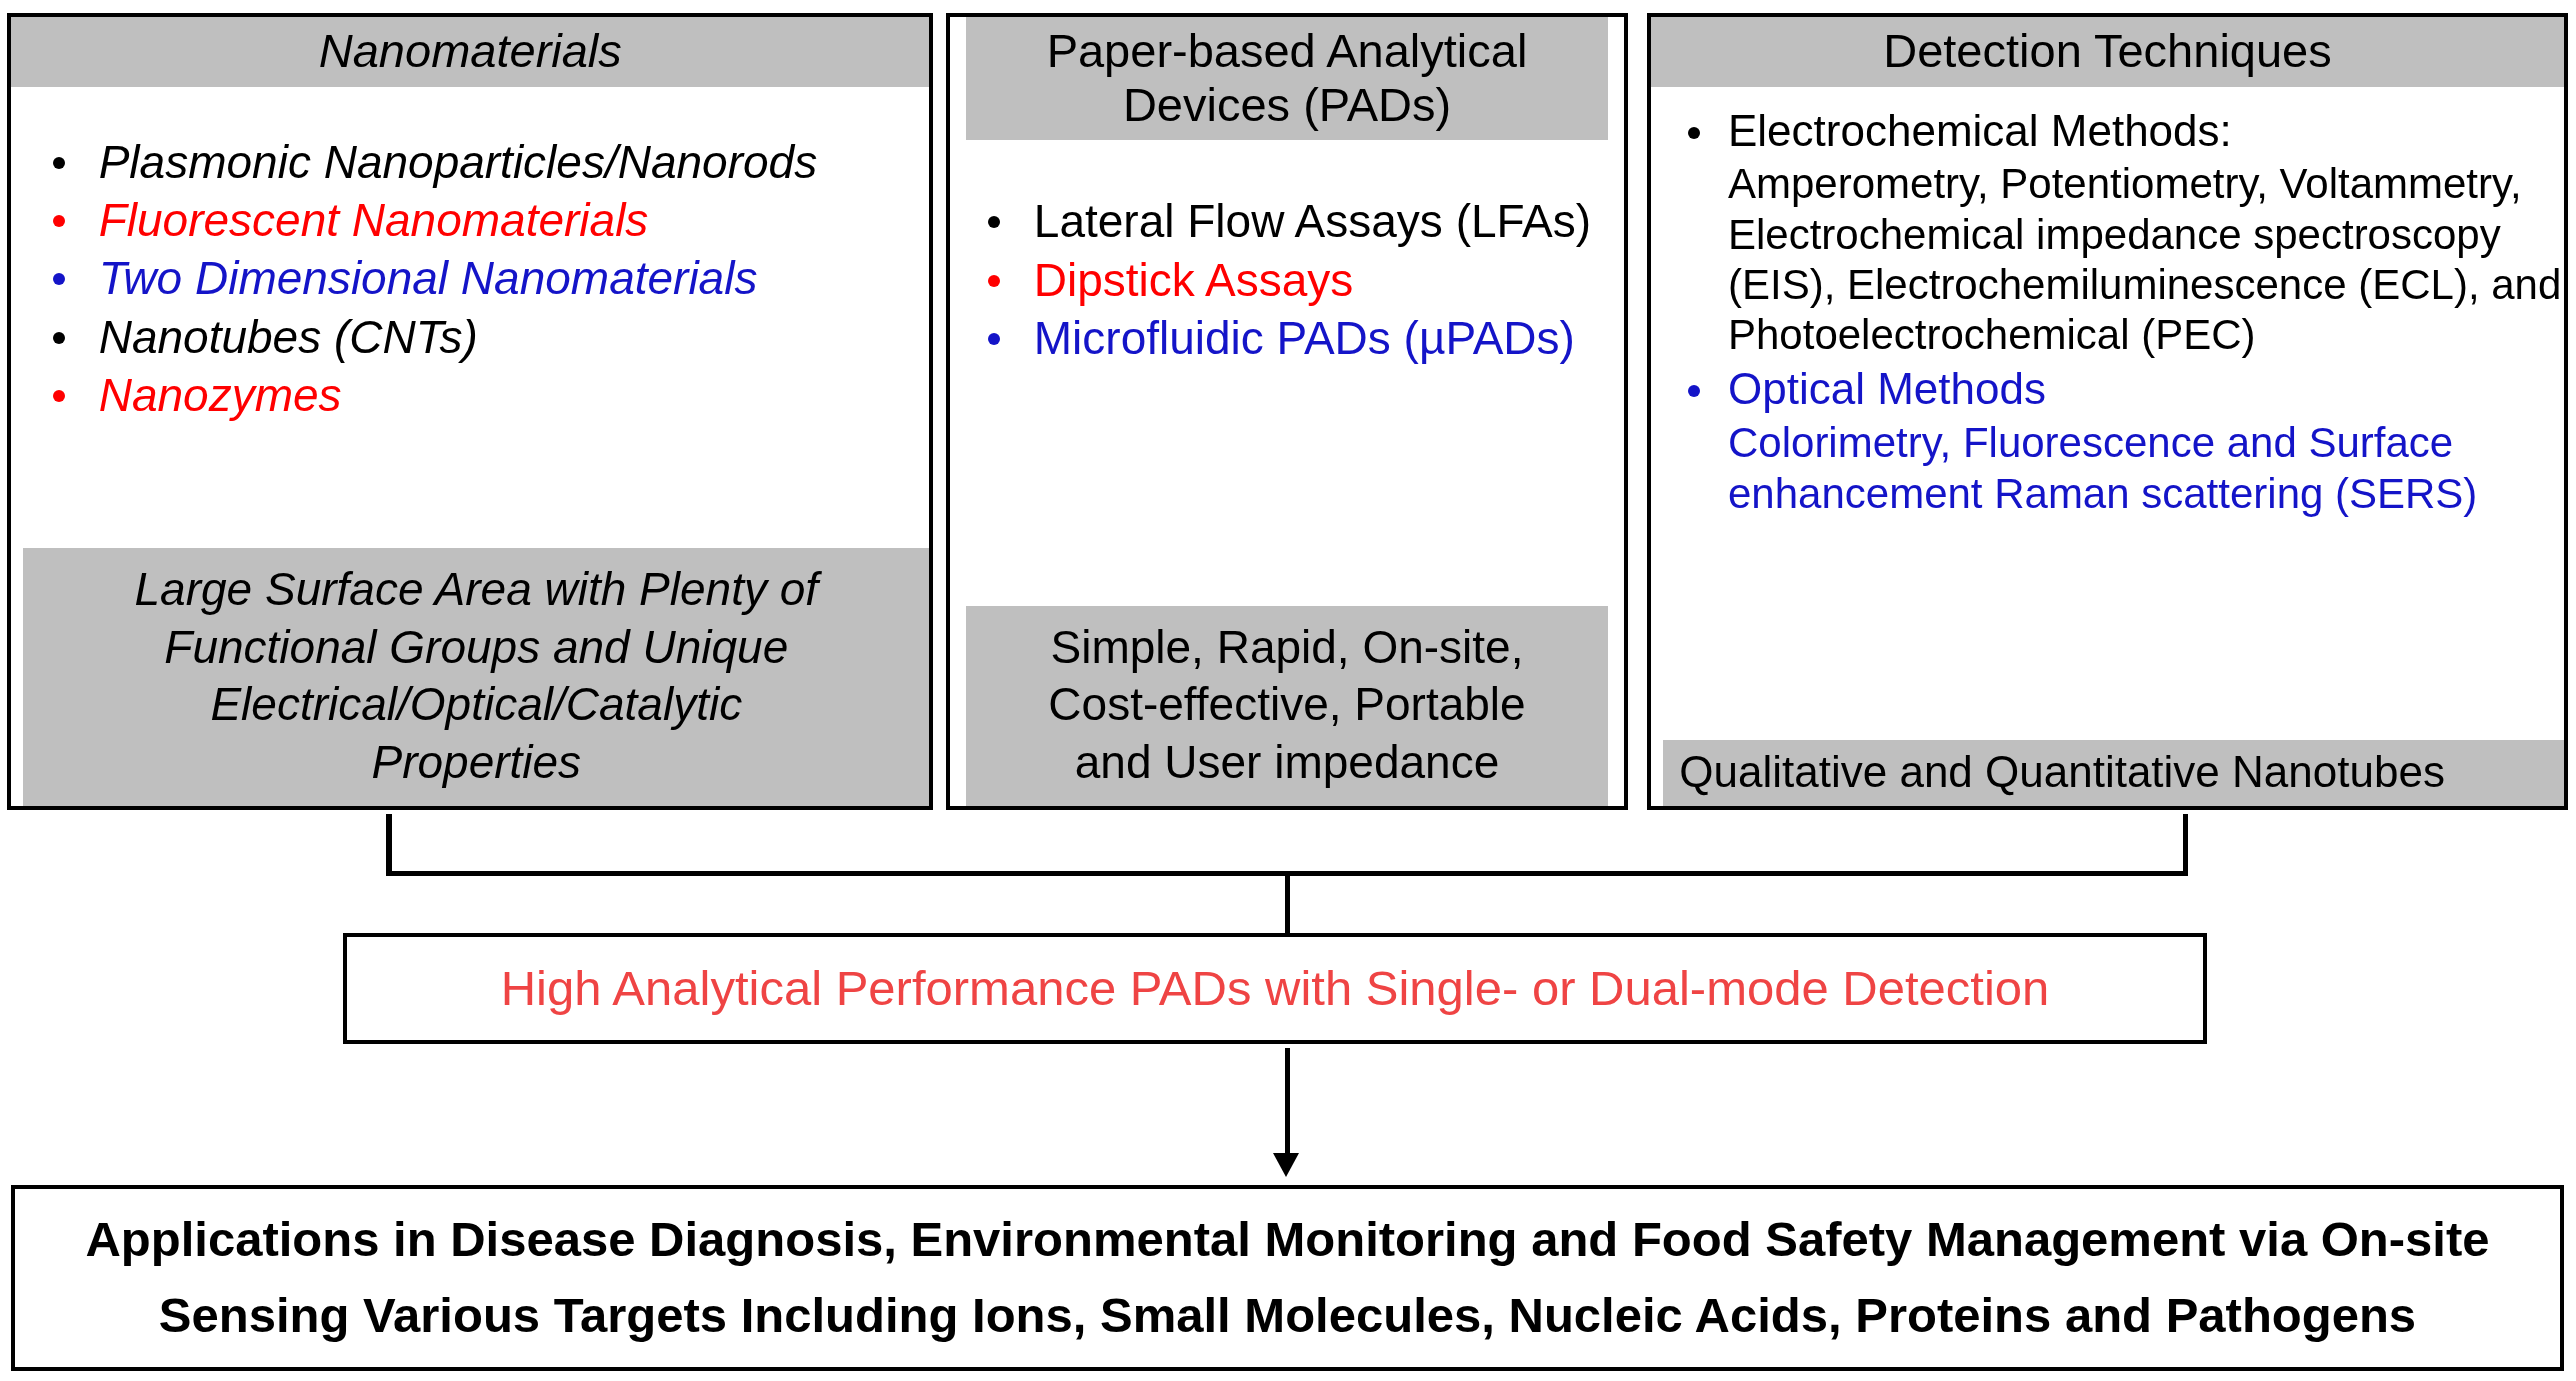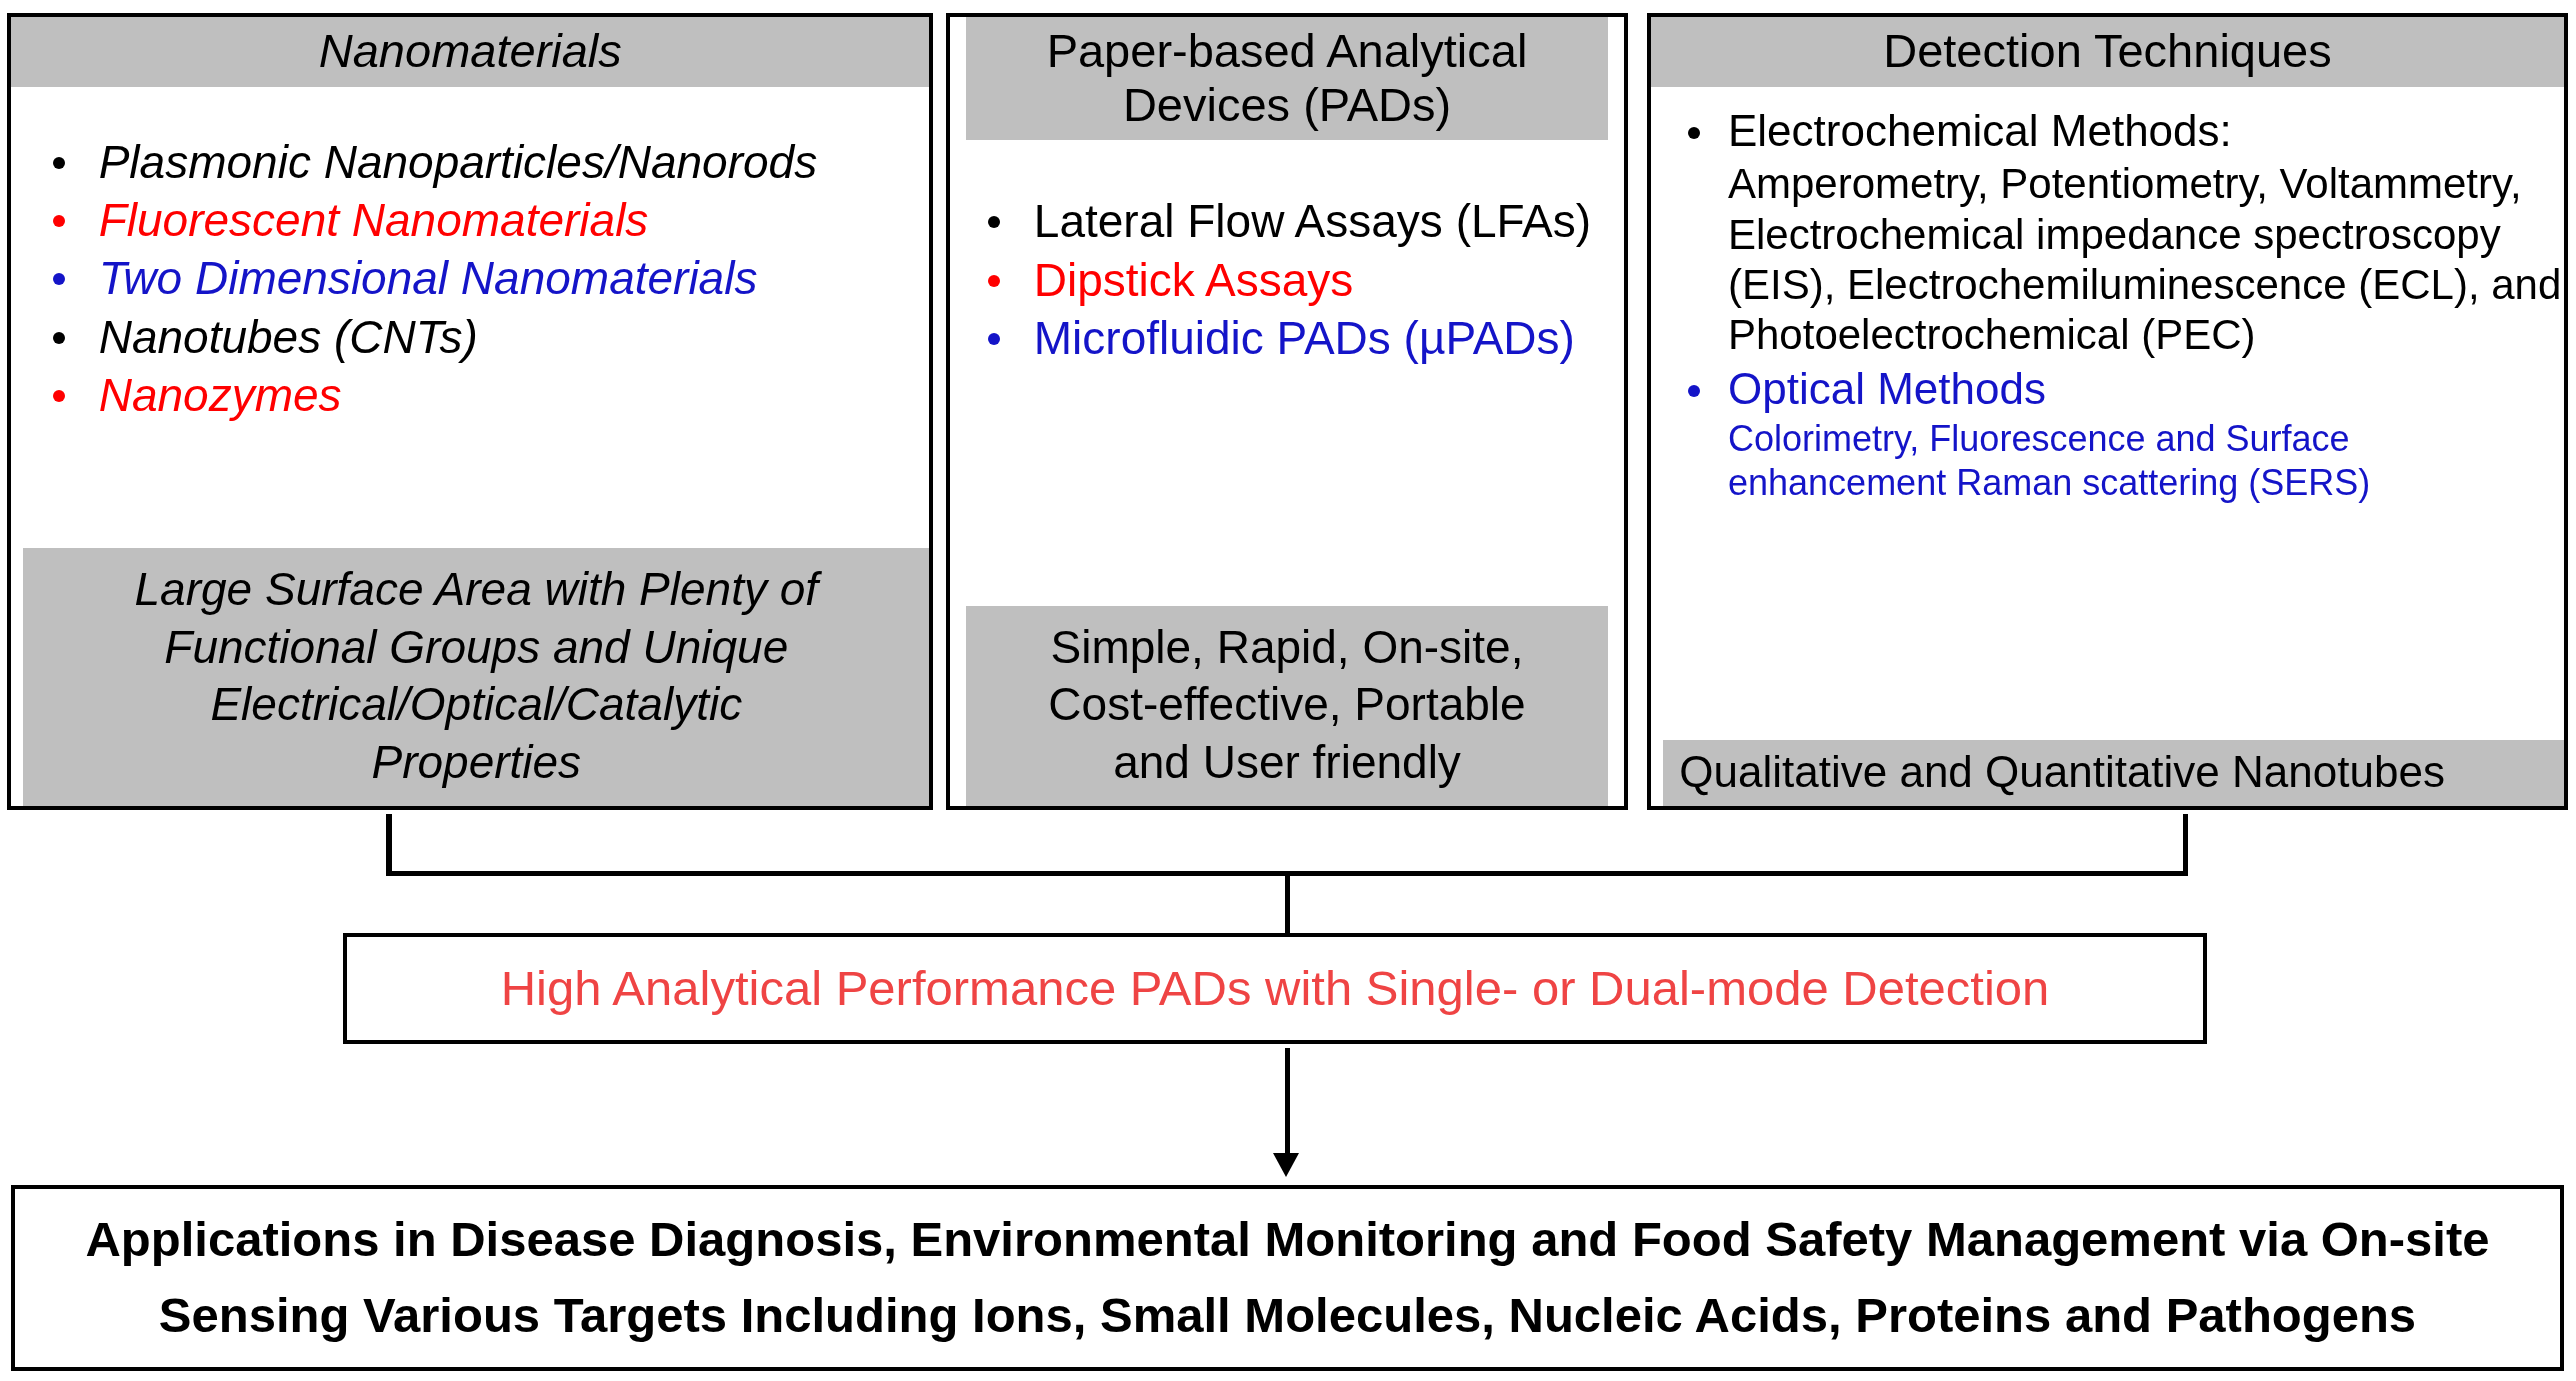--- a/index.html
+++ b/index.html
@@ -88,21 +88,21 @@
   .c-red   { color: #ff0000; }
   .c-blue  { color: #1414c8; }
 
   .sub {
     display: block;
     font-size: 42px;
     line-height: 1.2;
     margin-top: 1.8px;
   }
   .sub.small {
-    font-size: 36px;
+    font-size: 42px;
     line-height: 1.22;
   }
 
   
   #col-nanomaterials { left: 7.3px;   top: 12.8px;  width: 926px; height: 797px; font-style: italic; }
   #col-pads          { left: 946px; top: 12.8px; width: 682px;  height: 797px; }
   #col-detection     { left: 1647px; top: 12.8px; width: 921px; height: 797px; }
 
   #col-nanomaterials .list-wrap { padding: 47px 0 0 16.4px; }
   #col-pads .list-wrap          { padding: 53px 0 0 12.8px; }
@@ -254,21 +254,21 @@
           </li>
           <li class="c-blue">
             <span class="dot"></span>
             <span>Microfluidic PADs (µPADs)</span>
           </li>
         </ul>
       </div>
     </div>
     <div class="band inset panel-footer">Simple, Rapid, On-site,
 Cost-effective, Portable
-and User friendly</div>
+and User impedance</div>
   </div>
 
   <div class="panel" id="col-detection">
     <div class="band panel-title">Detection Techniques</div>
     <div class="body">
       <div class="list-wrap">
         <ul class="blist">
           <li class="c-black">
             <span class="dot"></span>
             <span>Electrochemical Methods:</span>

